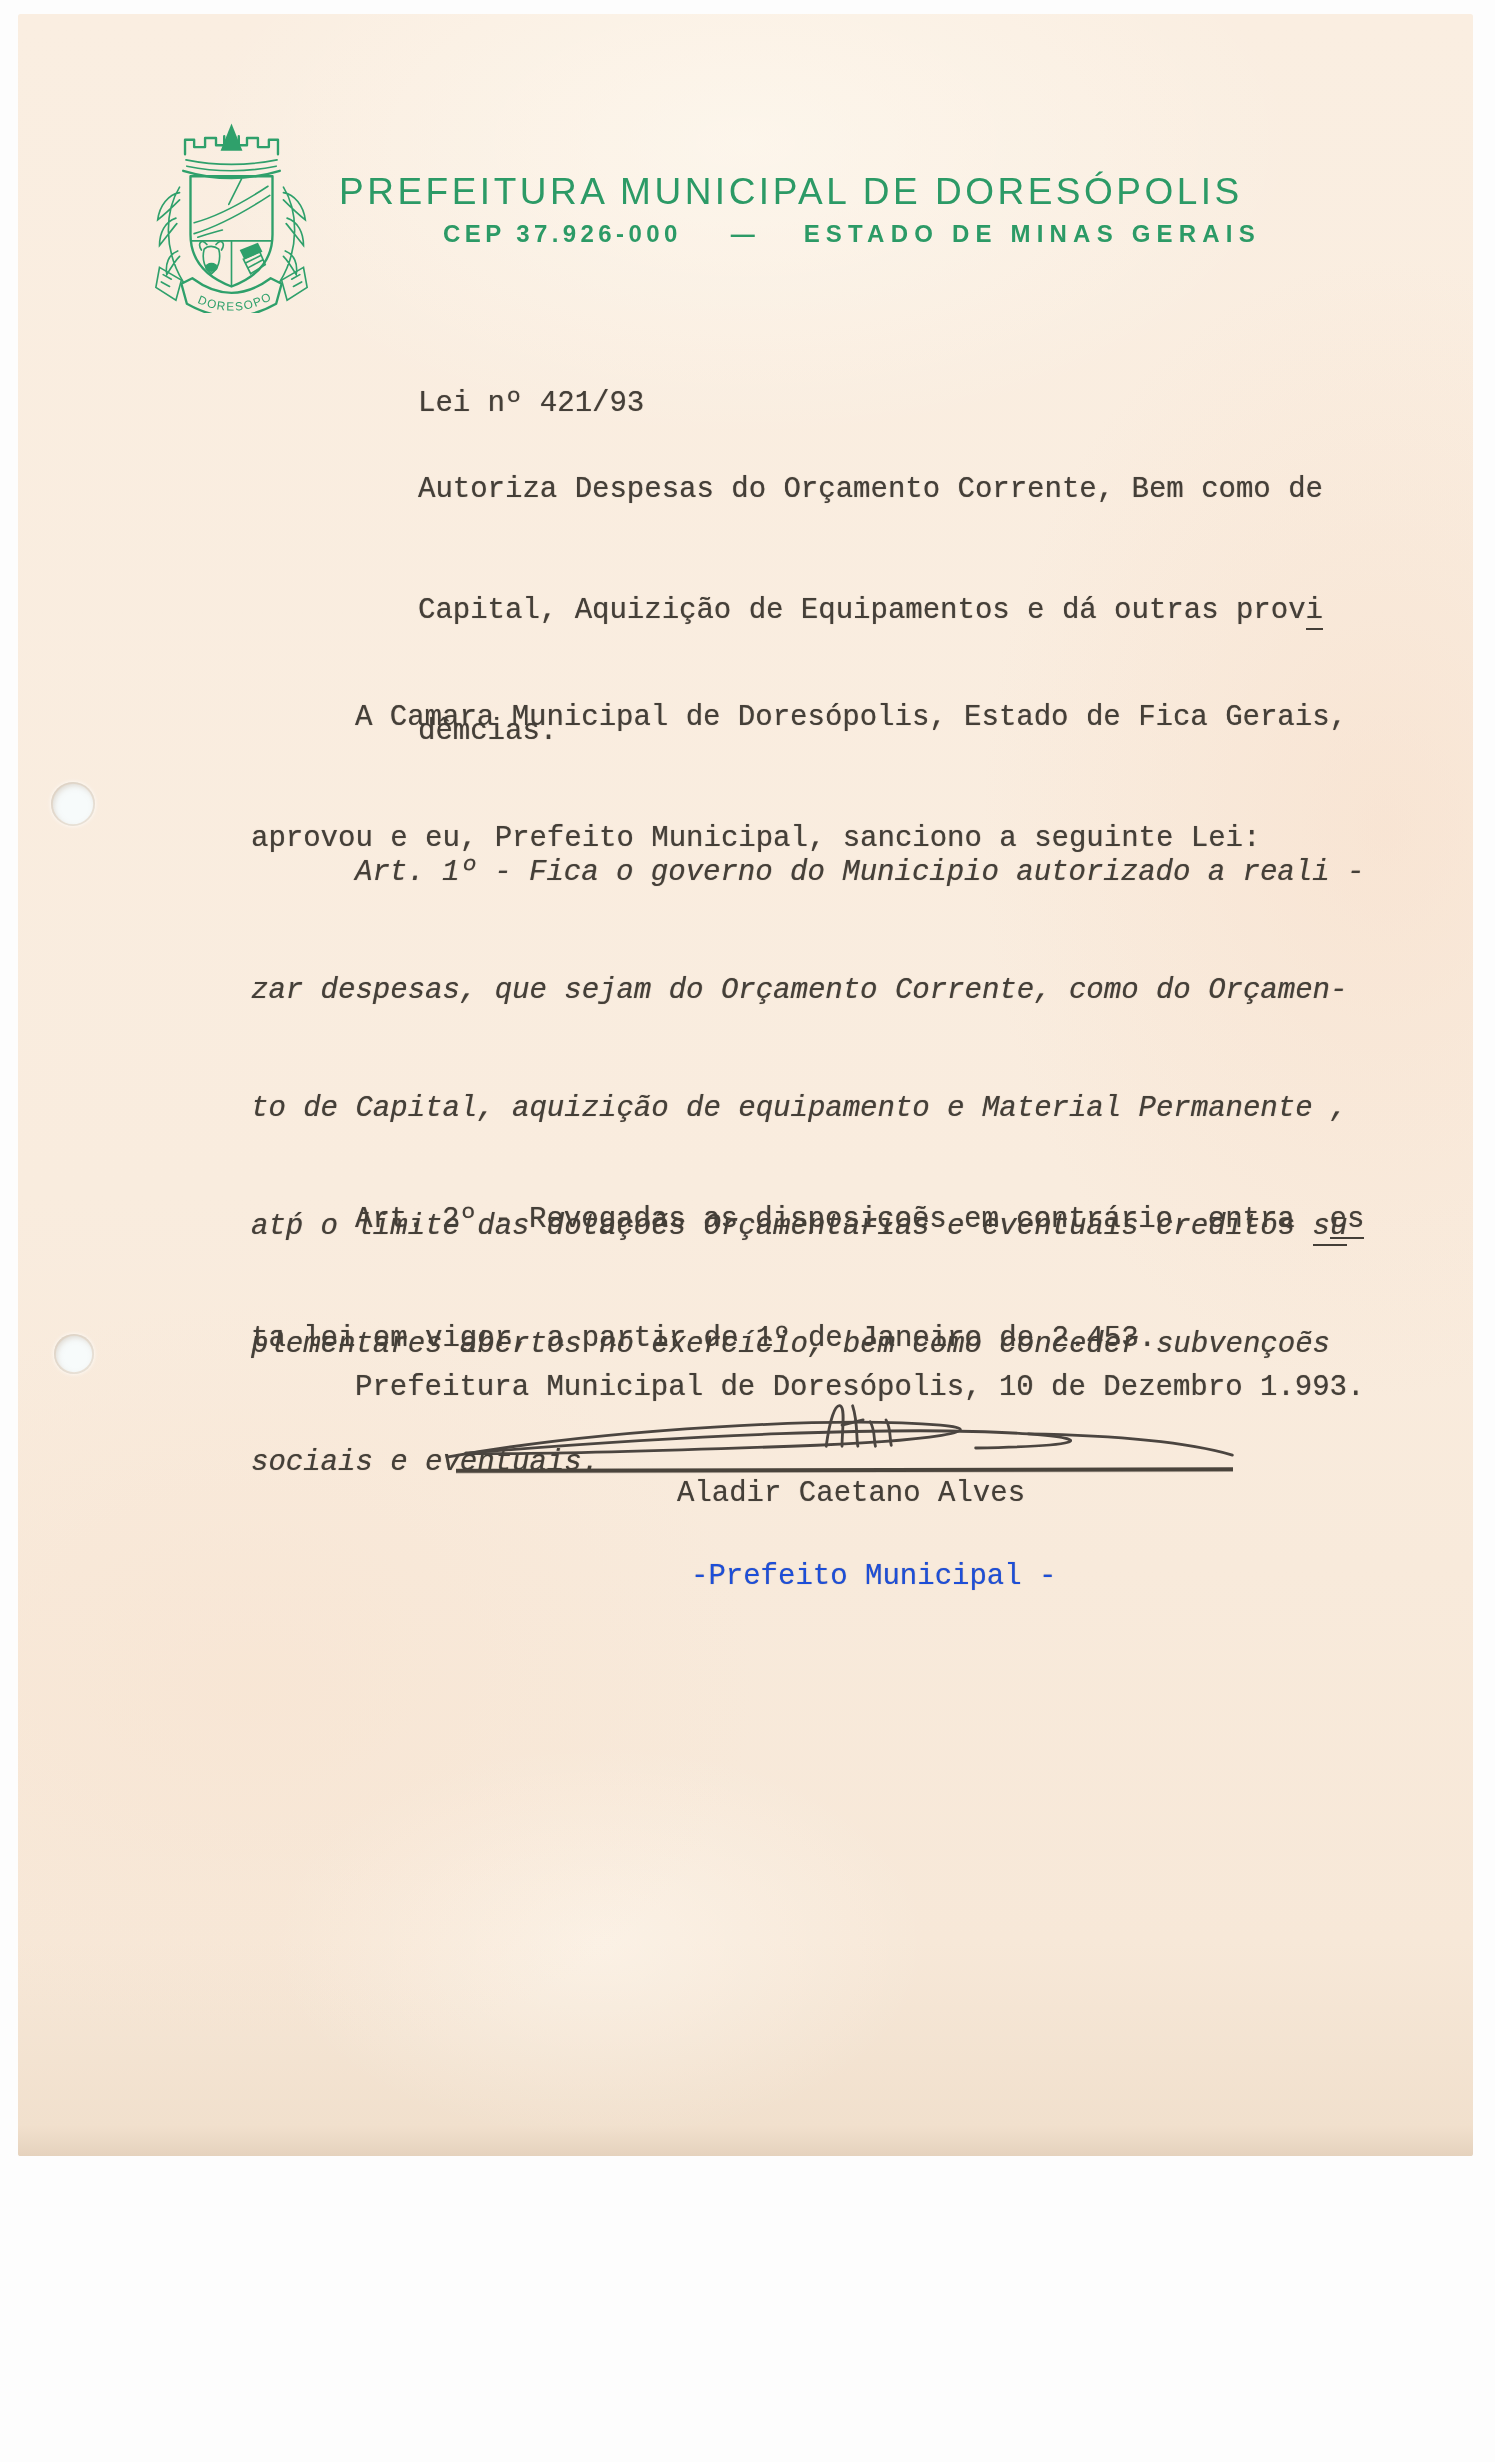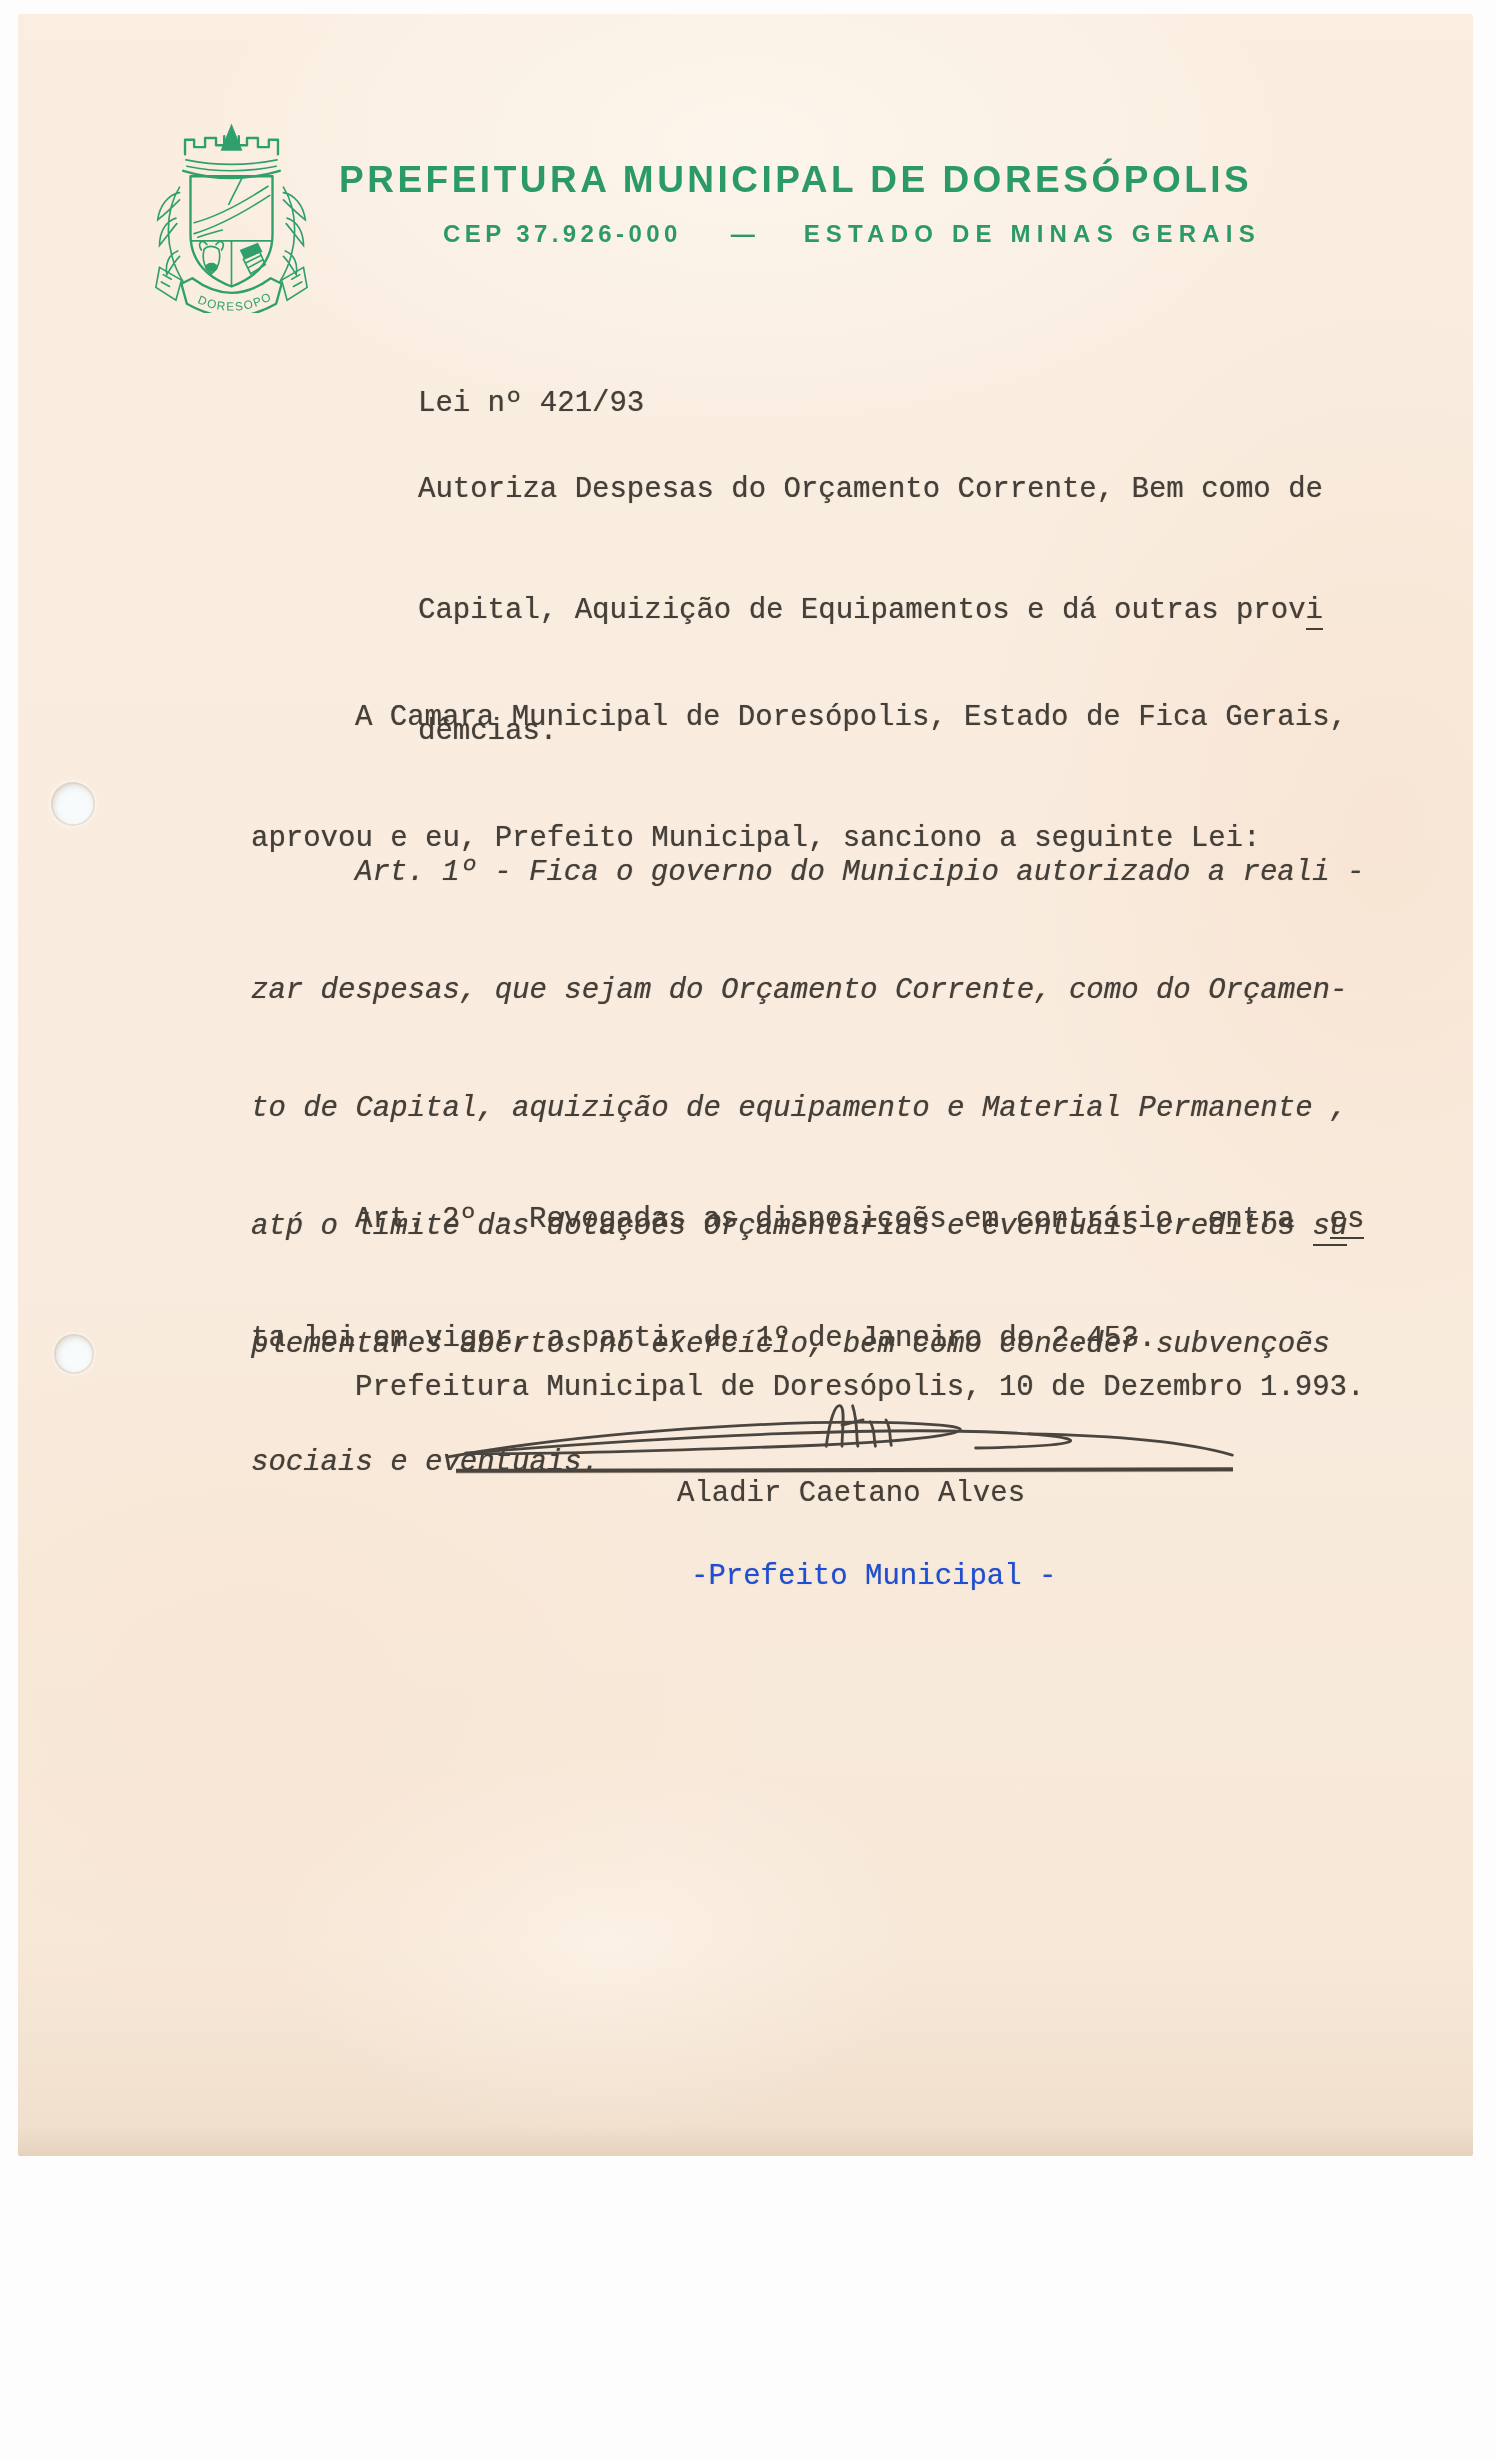--- a/index.html
+++ b/index.html
@@ -12,22 +12,22 @@
            radial-gradient(ellipse 721px 545px at 16% 78%, rgba(248,227,208,.5), rgba(255,255,255,0) 70%),
            radial-gradient(ellipse 440px 264px at 40% 90%, rgba(255,250,242,.5), rgba(255,255,255,0) 75%),
            linear-gradient(180deg,#faeee1 0%,#f9ecde 55%,#f7e8d8 90%,#f1e0cd 98.6%,#e5d2bd 100%);}
   .hole{position:absolute;border-radius:50%;background:#f7fbfb;
         box-shadow:inset 0 0 0 1.8px rgba(222,205,188,.55), inset 1.8px 2.6px 6.2px rgba(190,170,150,.5), 0 0 4.4px rgba(255,255,255,.9);}
   .hole.h1{left:51px;top:782px;width:44px;height:44px;}
   .hole.h2{left:54px;top:1334px;width:40px;height:40px;}
 
   .crest{position:absolute;left:134px;top:116px;width:195px;height:197px;}
 
-  .hd-title{position:absolute;left:339px;top:159px;width:1055px;
-            font-family:"Liberation Sans","DejaVu Sans",sans-serif;font-size:37px;font-weight:700;
+  .hd-title{position:absolute;left:339px;top:171px;width:1055px;
+            font-family:"Liberation Sans","DejaVu Sans",sans-serif;font-size:37px;font-weight:400;
             letter-spacing:3.5px;white-space:nowrap;}
   .hd-sub{position:absolute;left:415px;top:220px;width:897px;display:flex;align-items:baseline;gap:49px;
           font-family:"Liberation Sans","DejaVu Sans",sans-serif;font-size:24px;font-weight:700;white-space:nowrap;}
   .hd-sub .cep{letter-spacing:4.4px;}
   .hd-sub .state{letter-spacing:6.2px;}
 
   .tw{position:absolute;font-size:29px;color:#443f38;white-space:pre;
       text-shadow:0 0 0.9px rgba(72,64,56,.55), 0.4px 0.4px 0 rgba(72,64,56,.25);}
   .tw .line{height:0;}
   .lh62 .line{line-height:55px;height:55px;}

